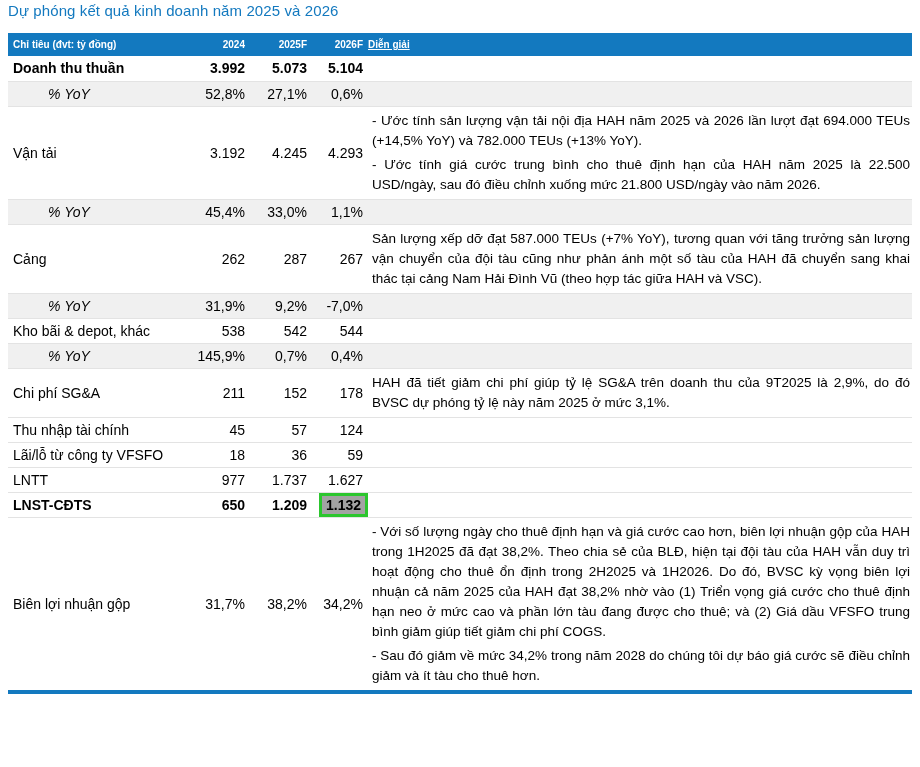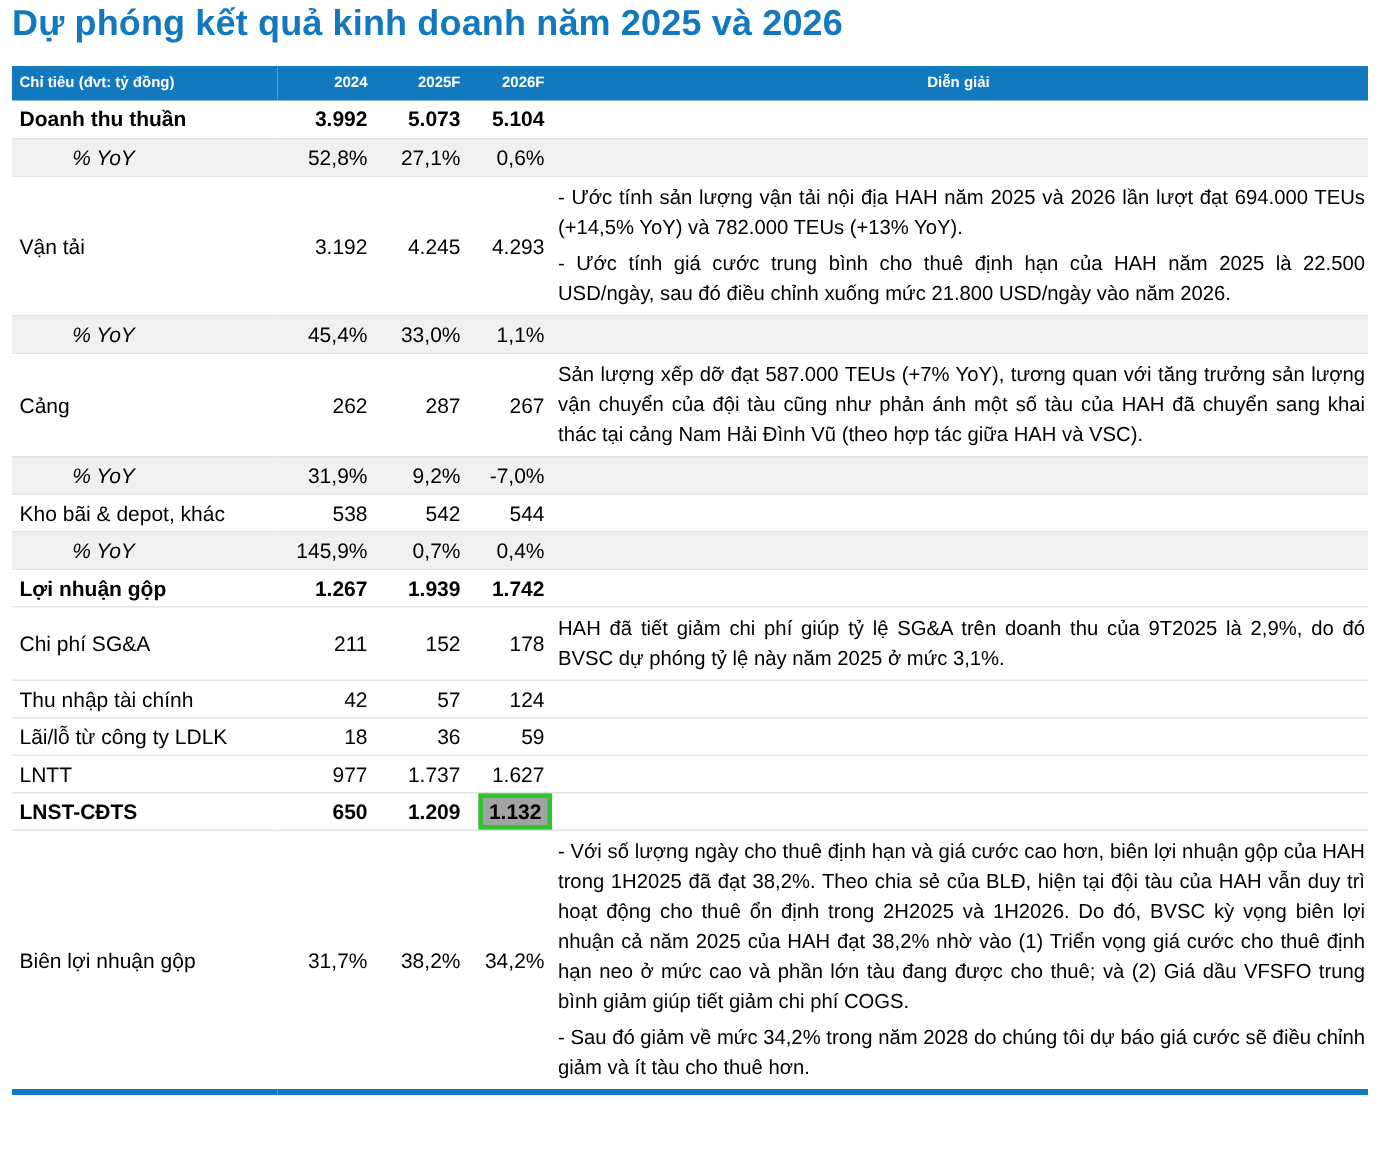--- a/index.html
+++ b/index.html
@@ -13,43 +13,43 @@
   html,body{margin:0;padding:0;}
   body{
     width:920px;height:767px;
     background:#ffffff;color:#000;
     font-family:"Liberation Sans", sans-serif;
     overflow:hidden;
   }
   .page{padding:2px 8px 0 8px;}
   .title{
     margin:0 0 14px 0;
-    font-size:24px;
-    font-weight:bold;
+    font-size:15px;
+    font-weight:normal;
     color:var(--title-blue);
     letter-spacing:0.1px;
   }
   table.forecast-table{
     width:904px;
     border-collapse:collapse;
     table-layout:fixed;
     border-bottom:4px solid var(--title-blue);
   }
   thead th{
     background:var(--header-bg);
     color:#fff;
     font-size:10px;
     font-weight:bold;
     padding:4px 2px;
     height:23px;
     vertical-align:middle;
   }
   th.col-label{text-align:left;padding-left:5px;}
   th.col-num{text-align:right;padding-right:3px;}
-  th.col-note{text-align:center;}
+  th.col-note{text-align:left;text-decoration:underline;}
   tbody td{
     font-size:14px;
     padding:4px 2px;
     height:25px;
     vertical-align:middle;
     border-top:1px solid var(--row-line);
   }
   tbody tr:first-child td{border-top:none;}
   td.cell-label{padding-left:5px;text-align:left;}
   td.cell-num{text-align:right;padding-right:3px;white-space:nowrap;}
@@ -153,45 +153,38 @@
     <td class="cell-num">544</td>
     <td class="cell-note"></td>
   </tr>
         <tr class="row-yoy">
     <td class="cell-label">% YoY</td>
     <td class="cell-num">145,9%</td>
     <td class="cell-num">0,7%</td>
     <td class="cell-num">0,4%</td>
     <td class="cell-note"></td>
   </tr>
-        <tr class="row-bold">
-    <td class="cell-label">Lợi nhuận gộp</td>
-    <td class="cell-num">1.267</td>
-    <td class="cell-num">1.939</td>
-    <td class="cell-num">1.742</td>
-    <td class="cell-note"></td>
-  </tr>
         <tr class="row-normal">
     <td class="cell-label">Chi phí SG&amp;A</td>
     <td class="cell-num">211</td>
     <td class="cell-num">152</td>
     <td class="cell-num">178</td>
     <td class="cell-note">
             <div class="note-para">HAH đã tiết giảm chi phí giúp tỷ lệ SG&amp;A trên doanh thu của 9T2025 là 2,9%, do đó BVSC dự phóng tỷ lệ này năm 2025 ở mức 3,1%.</div>
           </td>
   </tr>
         <tr class="row-normal">
     <td class="cell-label">Thu nhập tài chính</td>
-    <td class="cell-num">42</td>
+    <td class="cell-num">45</td>
     <td class="cell-num">57</td>
     <td class="cell-num">124</td>
     <td class="cell-note"></td>
   </tr>
         <tr class="row-normal">
-    <td class="cell-label">Lãi/lỗ từ công ty LDLK</td>
+    <td class="cell-label">Lãi/lỗ từ công ty VFSFO</td>
     <td class="cell-num">18</td>
     <td class="cell-num">36</td>
     <td class="cell-num">59</td>
     <td class="cell-note"></td>
   </tr>
         <tr class="row-normal">
     <td class="cell-label">LNTT</td>
     <td class="cell-num">977</td>
     <td class="cell-num">1.737</td>
     <td class="cell-num">1.627</td>

